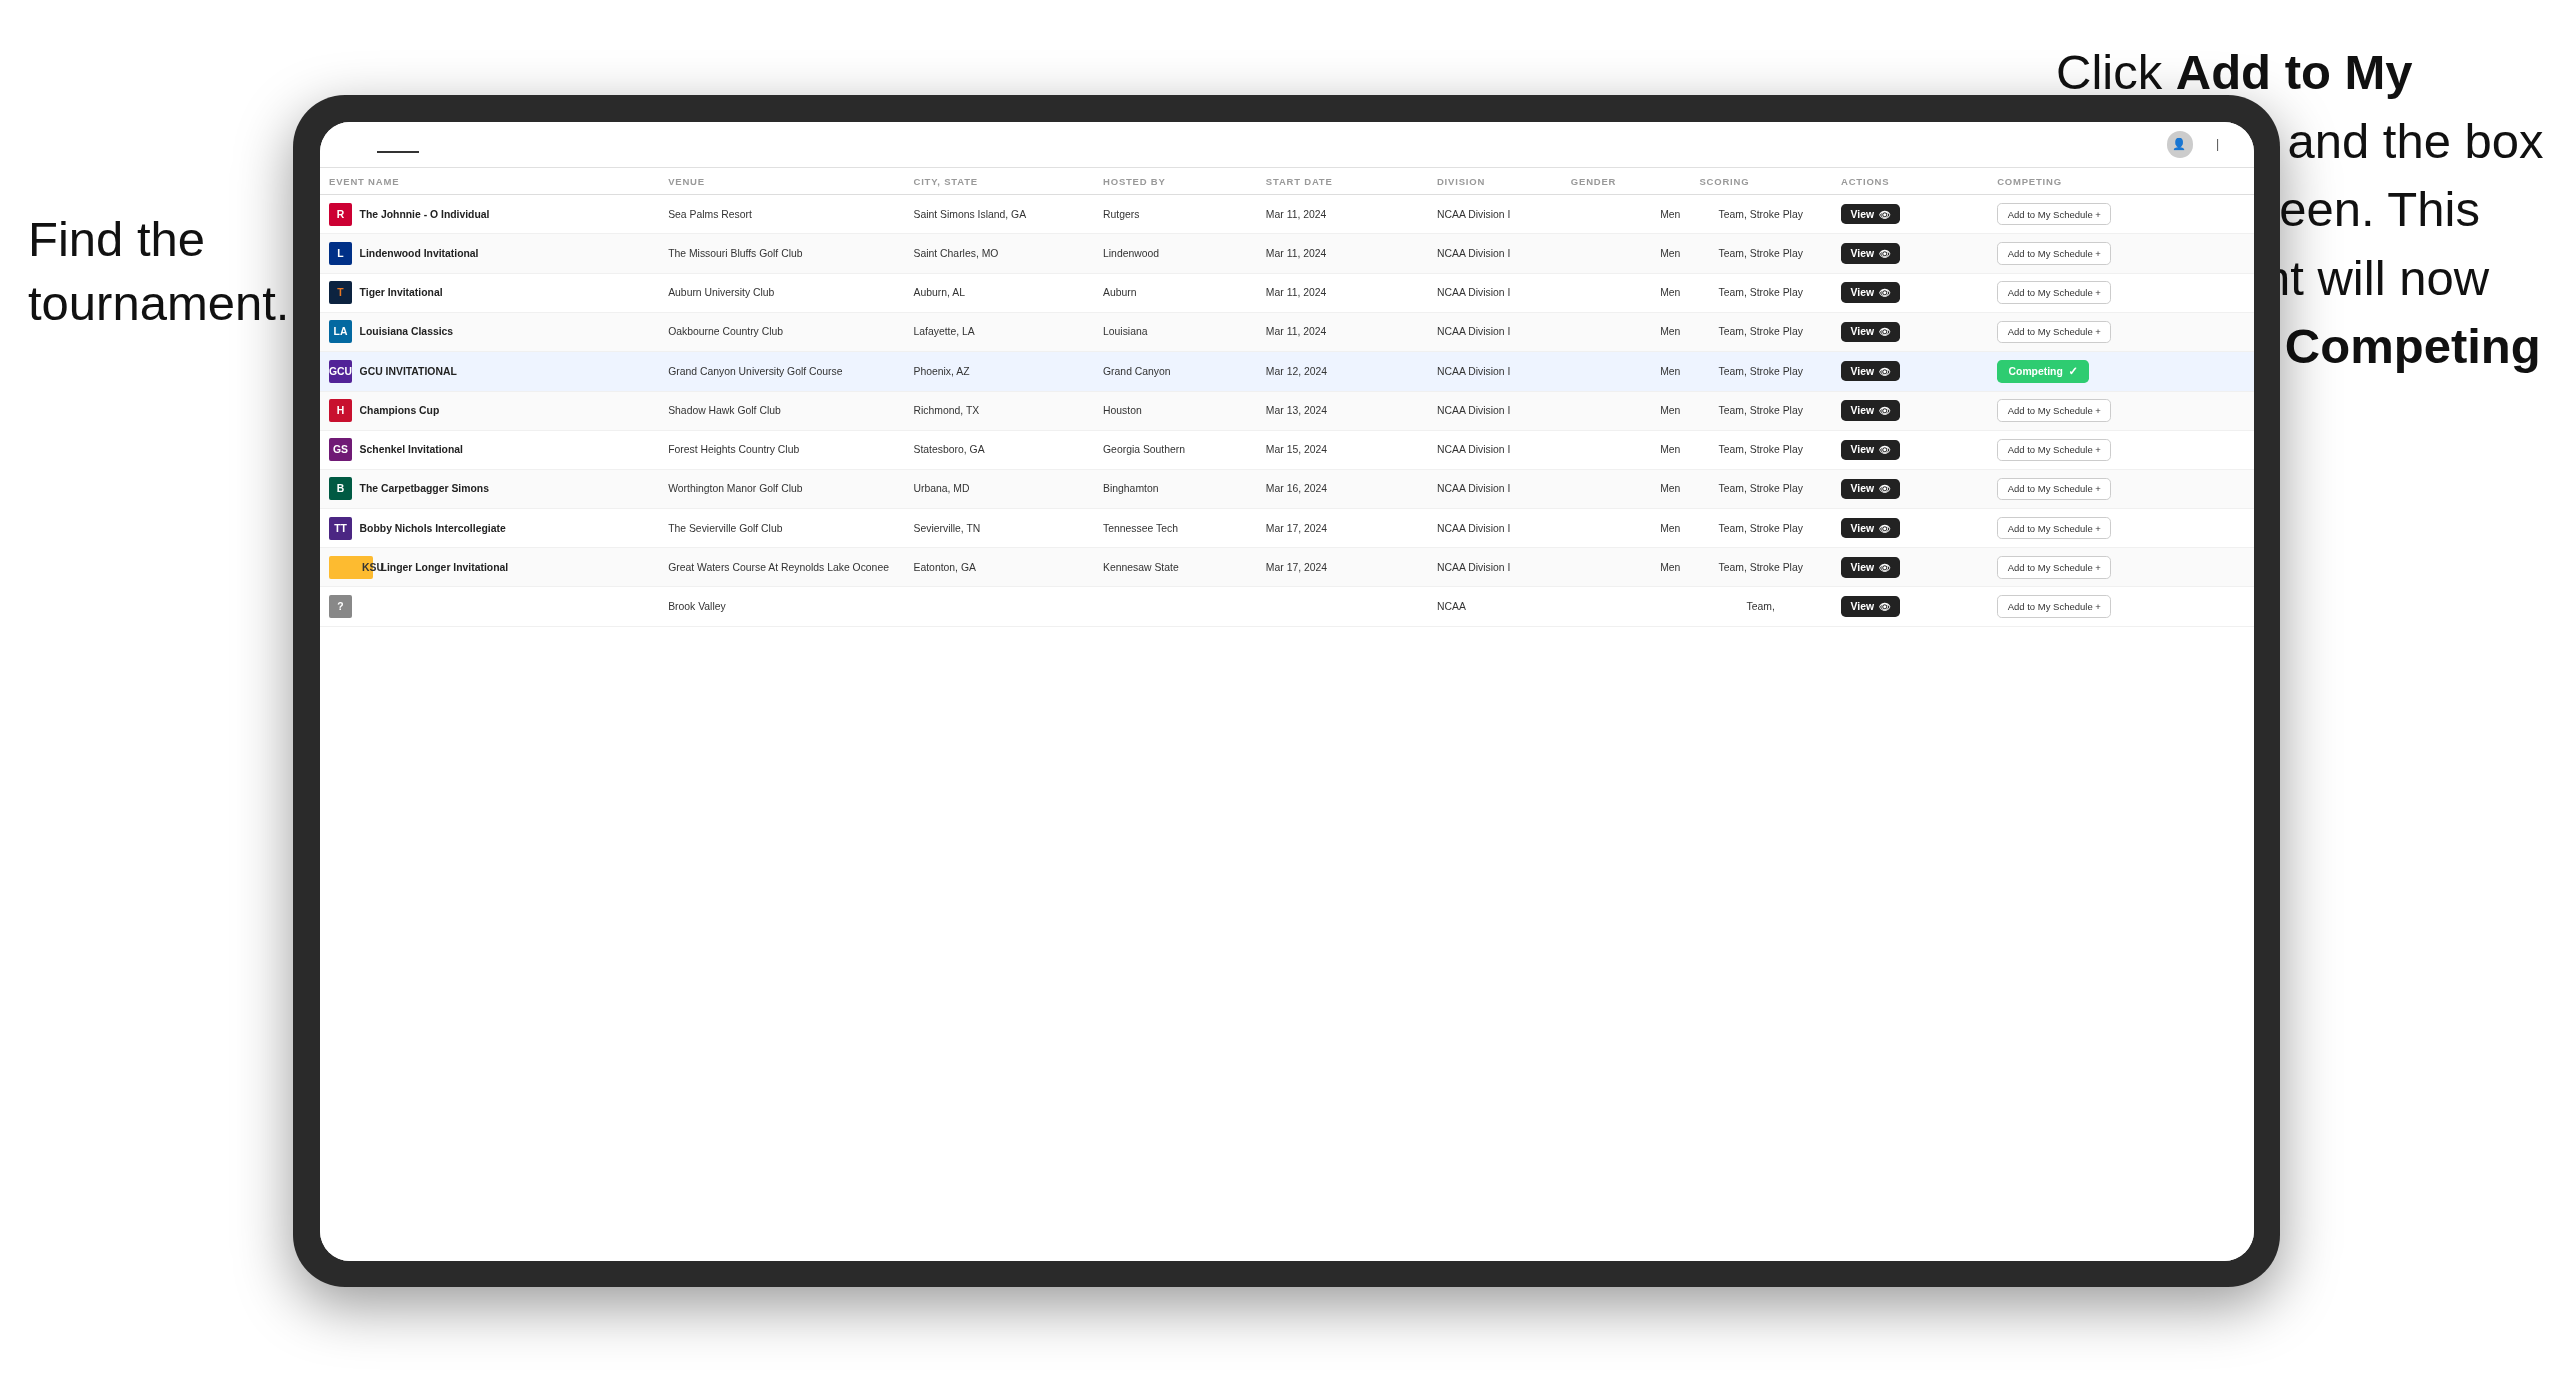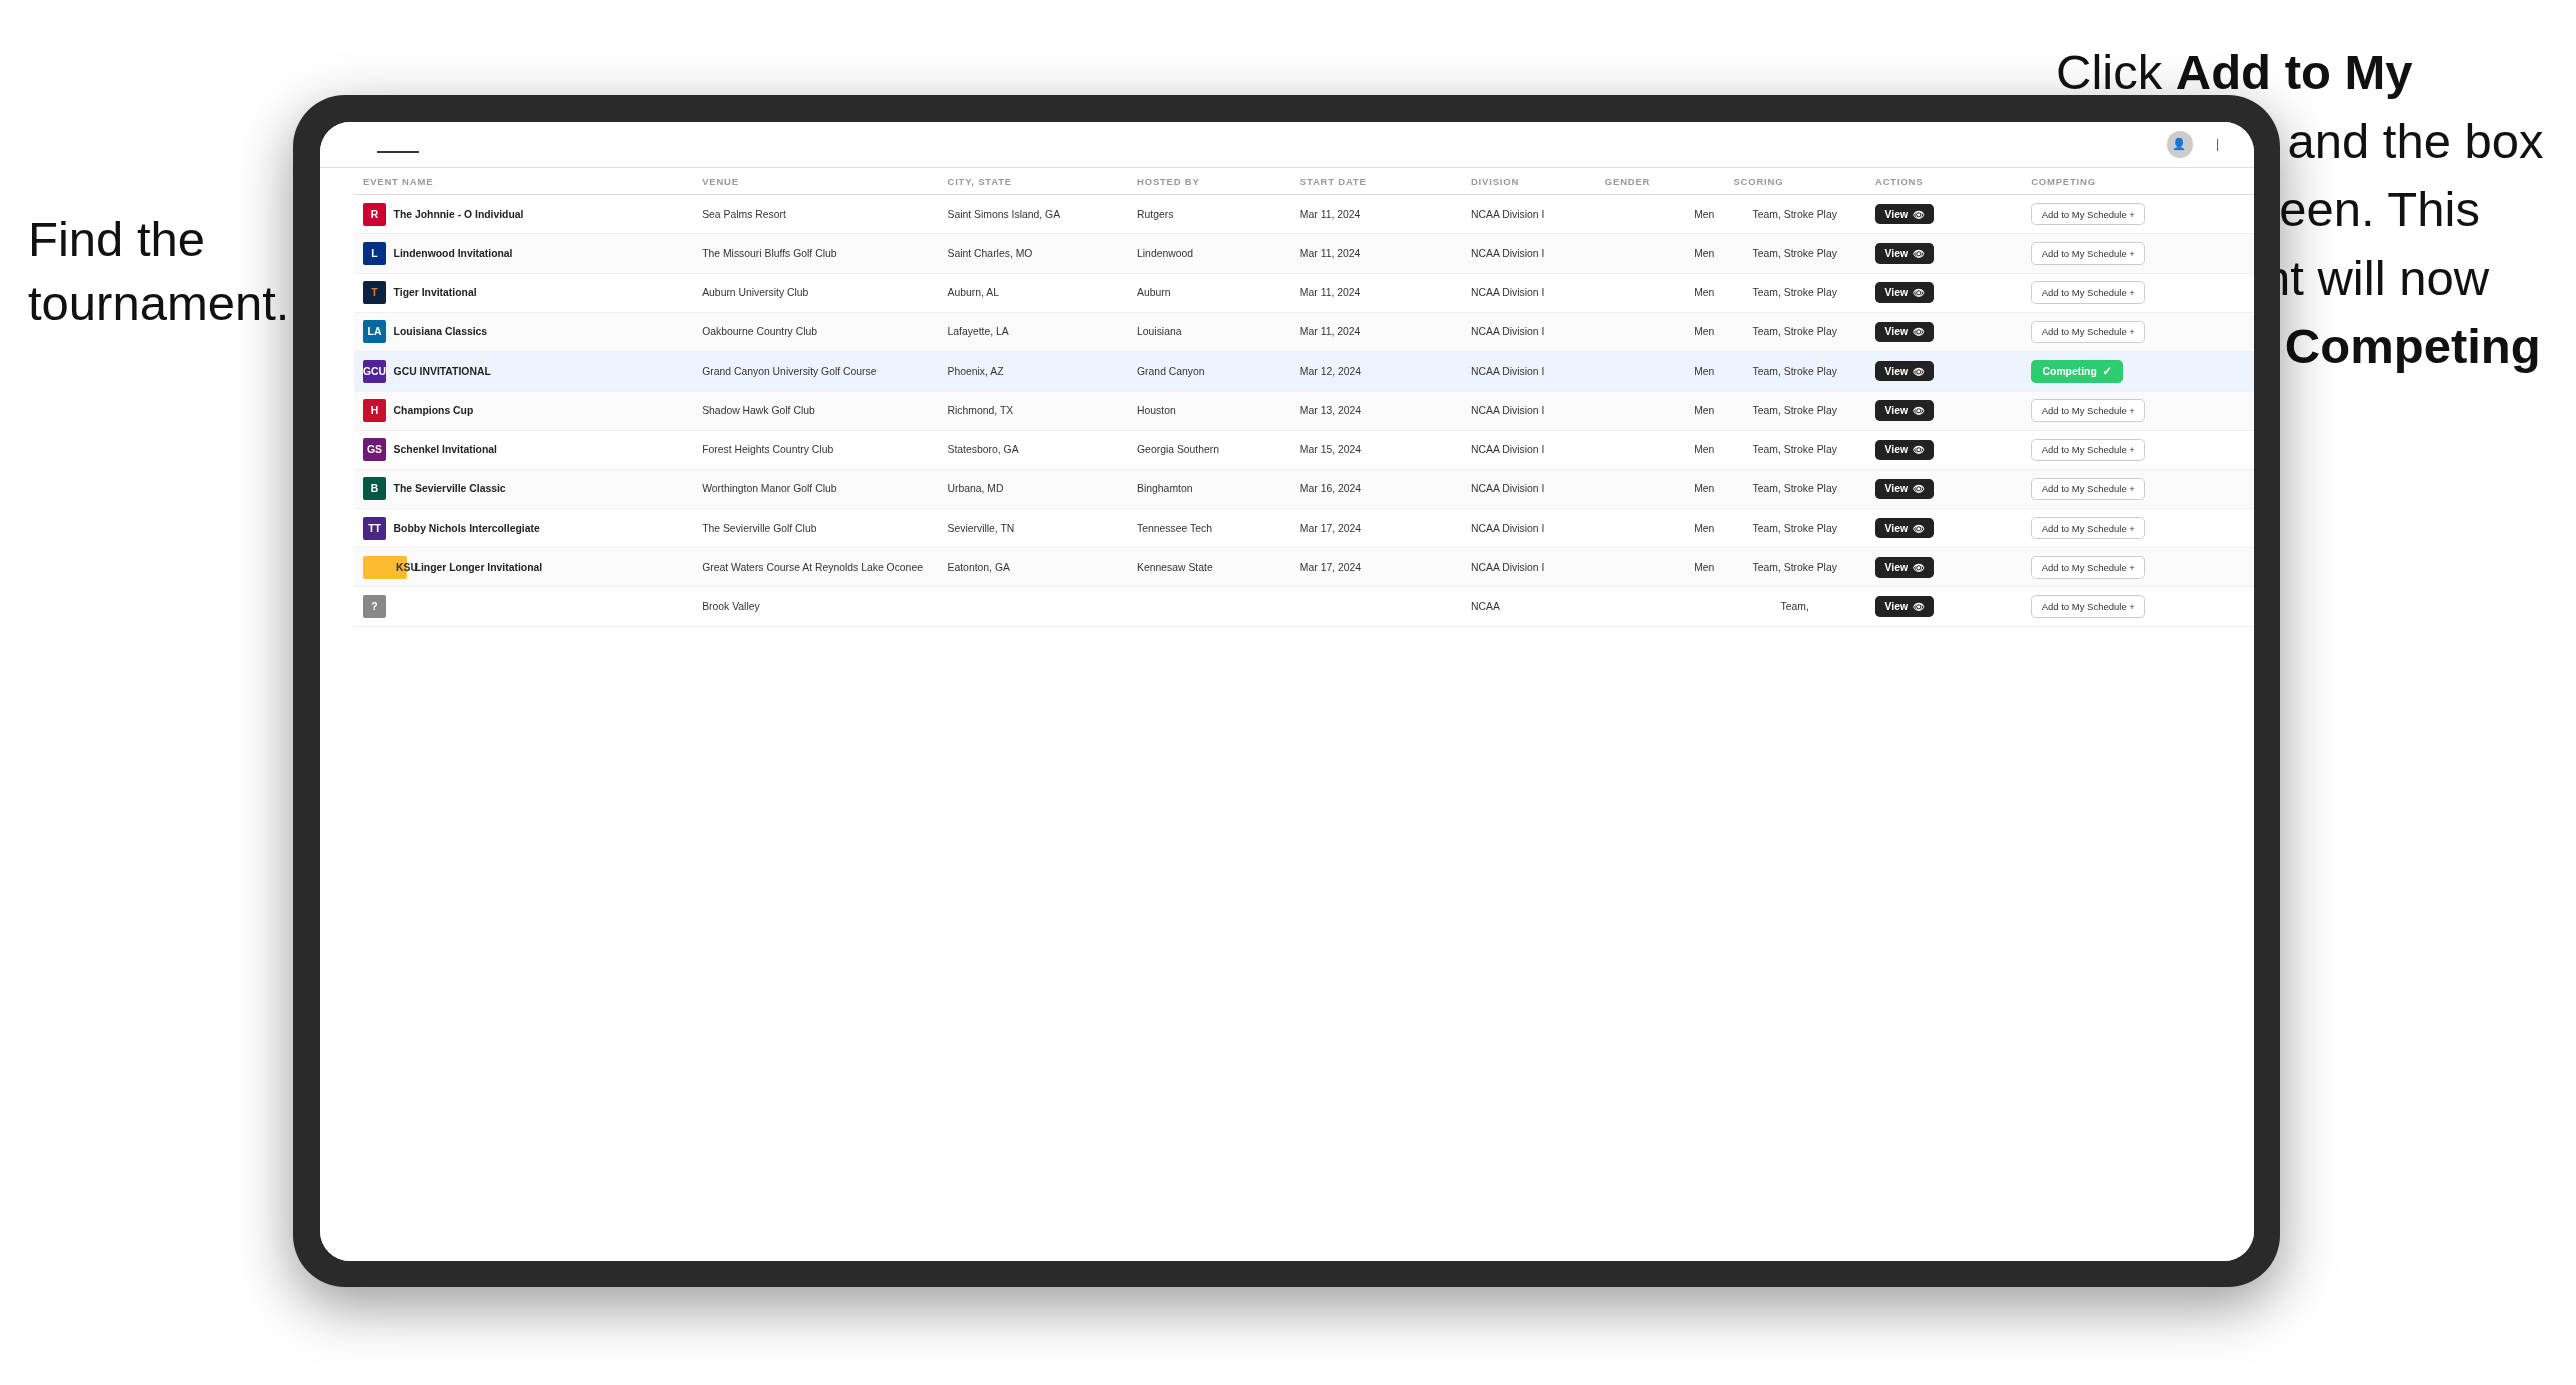--- a/index.html
+++ b/index.html
@@ -138,21 +138,20 @@
     
     .table-container {
       flex: 1;
       overflow: hidden;
       background: #fff;
     }
     .data-table {
       width: 100%;
       border-collapse: collapse;
       font-size: 11px;
-      margin-left: 34px;
     }
     .data-table thead tr {
       background: #fff;
       border-bottom: 0.9px solid #ddd;
     }
     .data-table thead th {
       padding: 7.6px 9.5px;
       text-align: left;
       font-size: 9.5px;
       font-weight: 600;
@@ -506,21 +505,21 @@
     <td class="col-competing">
       <button class="add-schedule-btn">
                   <span>Add to My Schedule +</span>
                 </button>
     </td>
   </tr>
             <tr>
     <td class="col-event">
       <div class="event-name-cell">
         <div class="team-logo logo-binghamton">B</div>
-        <span>The Sevierville Classic</span>
+        <span>The Carpetbagger Simons</span>
       </div>
     </td>
     <td class="col-venue">Worthington Manor Golf Club</td>
     <td class="col-city">Urbana, MD</td>
     <td class="col-hosted">Binghamton</td>
     <td class="col-date">Mar 16, 2024</td>
     <td class="col-div">NCAA Division I</td>
     <td class="col-gender">Men</td>
     <td class="col-scoring">Team, Stroke Play</td>
     <td class="col-actions">

